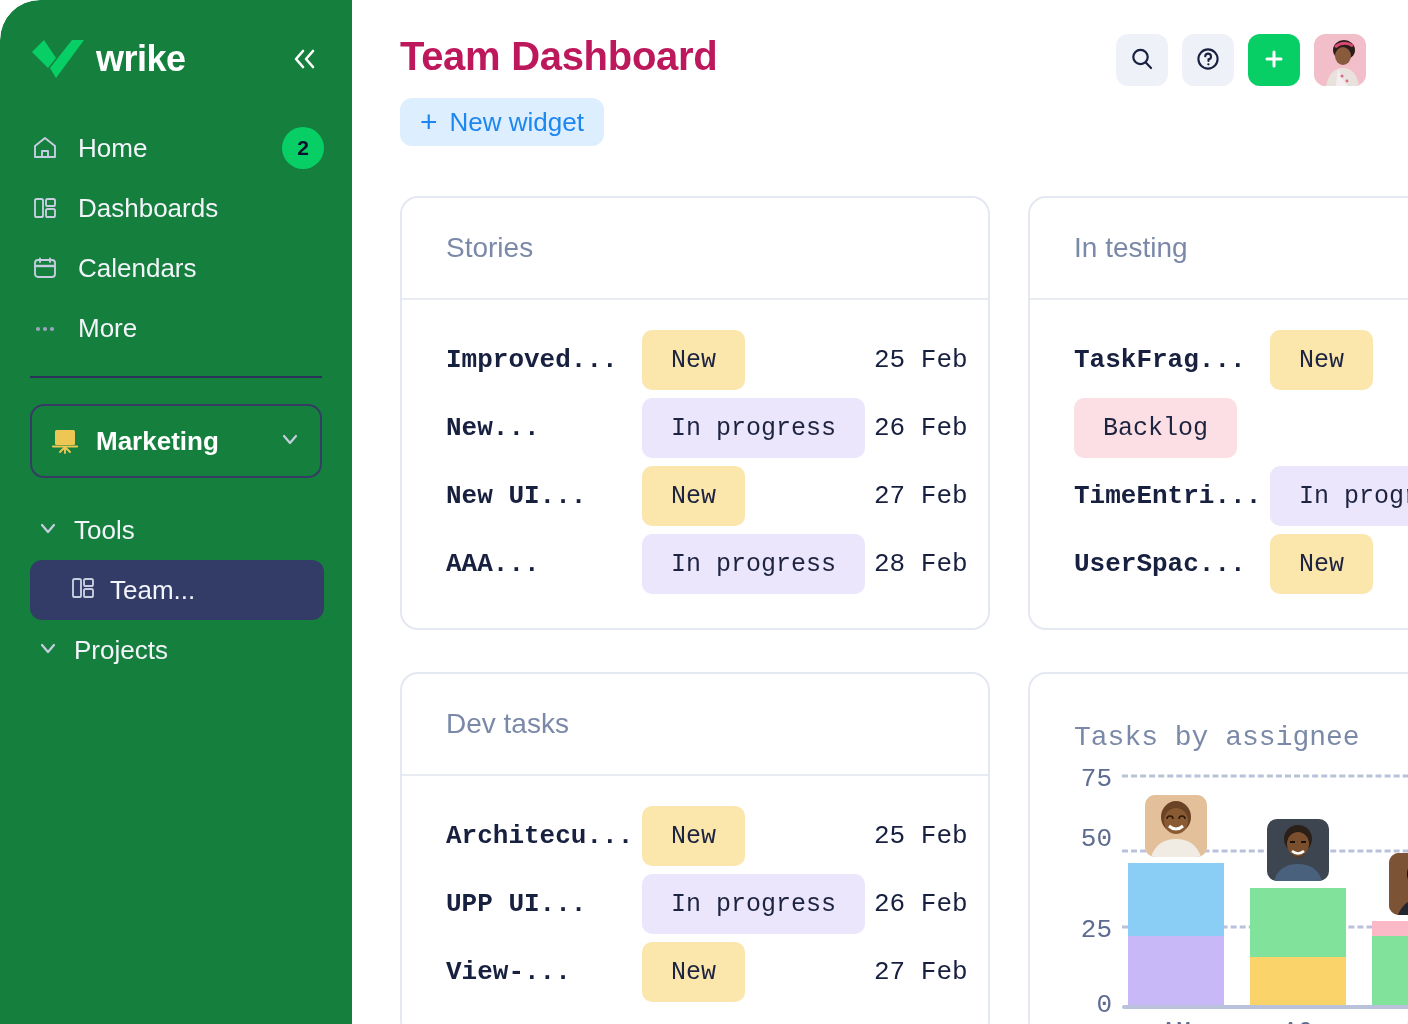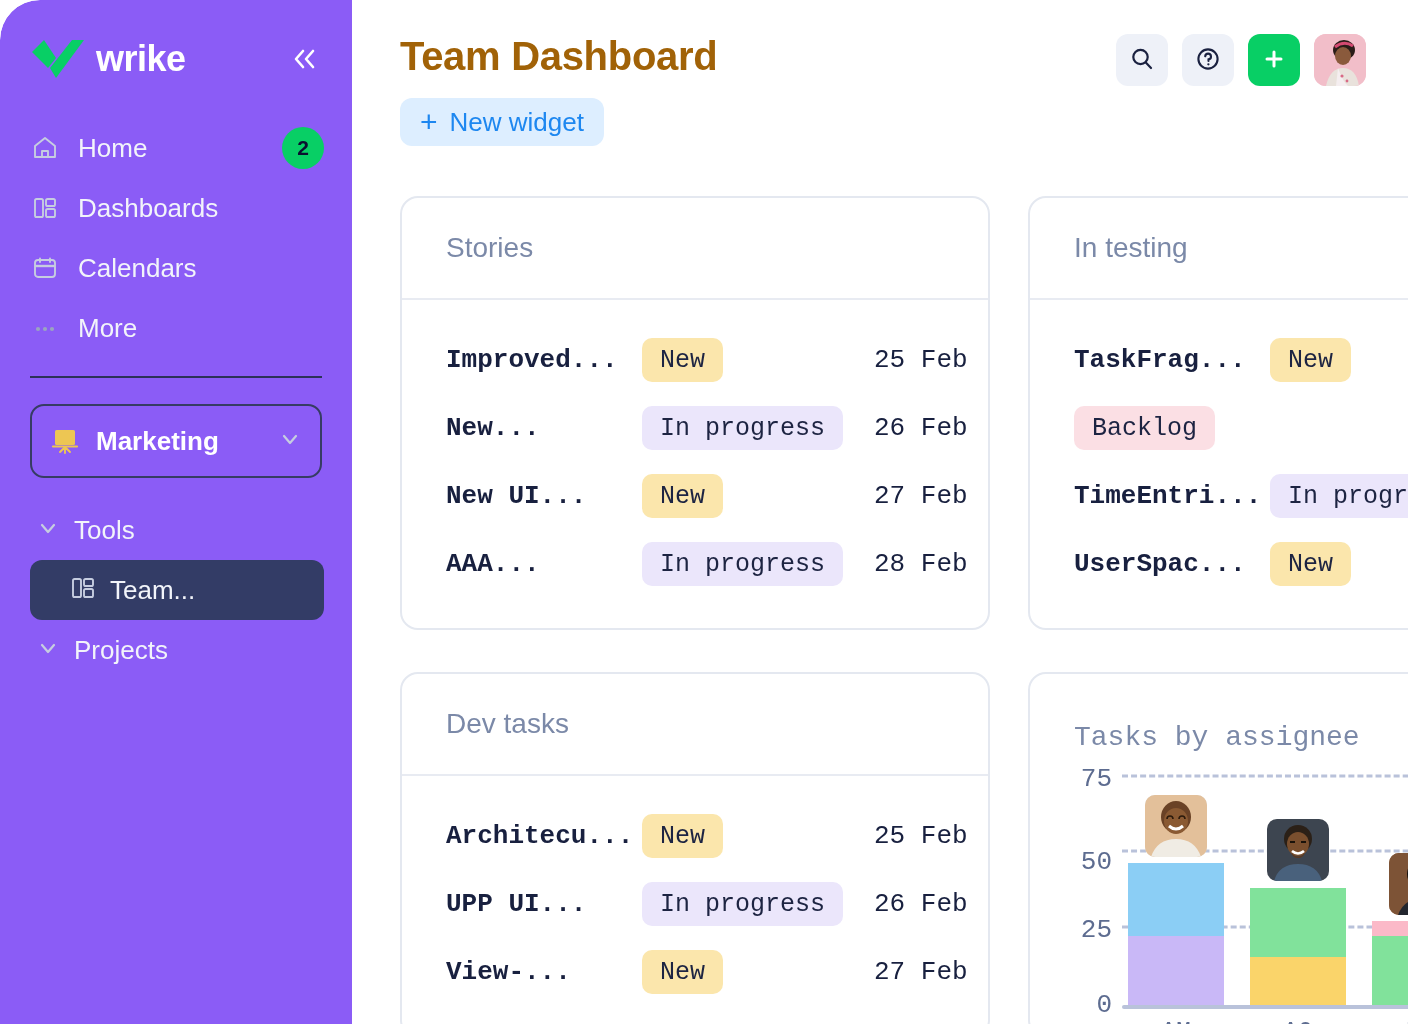--- a/index.html
+++ b/index.html
@@ -15,21 +15,21 @@
     display: flex;
     background: #ffffff;
     border-top-left-radius: 40px;
     overflow: hidden;
   }
 
   
   .sidebar {
     width: 352px;
     flex: 0 0 352px;
-    background: #8b5cf6;
+    background: #15803d;
     color: #ffffff;
     padding: 0;
     position: relative;
     border-top-left-radius: 40px;
   }
   .sb-top {
     display: flex;
     align-items: center;
     justify-content: space-between;
     padding: 38px 28px 0 30px;
@@ -122,21 +122,21 @@
     min-width: 0;
   }
   .main-header {
     display: flex;
     align-items: flex-start;
     padding: 34px 0 0 0;
   }
   .page-title {
     font-size: 40px;
     font-weight: 700;
-    color: #a16207;
+    color: #be185d;
     letter-spacing: -0.3px;
     line-height: 1.1;
   }
   .header-actions {
     margin-left: auto;
     display: flex;
     align-items: center;
     gap: 14px;
     padding-right: 42px;
   }
@@ -211,22 +211,22 @@
     font-size: 26px;
     font-weight: 700;
     color: #18203f;
     width: 196px;
     flex: 0 0 196px;
     white-space: nowrap;
   }
   .badge {
     display: inline-flex;
     align-items: center;
-    height: 44px;
-    padding: 0 18px;
+    height: 60px;
+    padding: 0 29px;
     border-radius: 10px;
     font-size: 25px;
     color: #1d2442;
     white-space: nowrap;
   }
   .badge.new { background: #fbe6ac; }
   .badge.progress { background: #ebe6fb; }
   .badge.backlog { background: #fbdfe4; }
   .task-date {
     margin-left: auto;
@@ -579,21 +579,21 @@
 
       <section class="card chart-card">
         <div class="card-body">
           <div style="padding:18px 14px 0 14px;">
             <span class="card-title">Tasks by assignee</span>
           </div>
           <div class="chart-wrap">
             <div class="y-axis" id="yaxis">
                 <div class="y-tick" style="bottom: 4px; transform: translateY(50%); position: absolute;">0</div>
                 <div class="y-tick" style="bottom: 79.3333px; transform: translateY(50%); position: absolute;">25</div>
-                <div class="y-tick" style="bottom: 147px; transform: translateY(50%); position: absolute;">50</div>
+                <div class="y-tick" style="bottom: 170px; transform: translateY(50%); position: absolute;">50</div>
                 <div class="y-tick" style="bottom: 230px; transform: translateY(50%); position: absolute;">75</div>
               </div>
             <div class="plot">
               <div id="gridlines">
                   <div class="gridline" style="bottom: 79.3333px;"></div>
                   <div class="gridline" style="bottom: 154.667px;"></div>
                   <div class="gridline" style="bottom: 230px;"></div>
                 </div>
               <div class="axis-base"></div>
               <div class="bars" id="bars">

